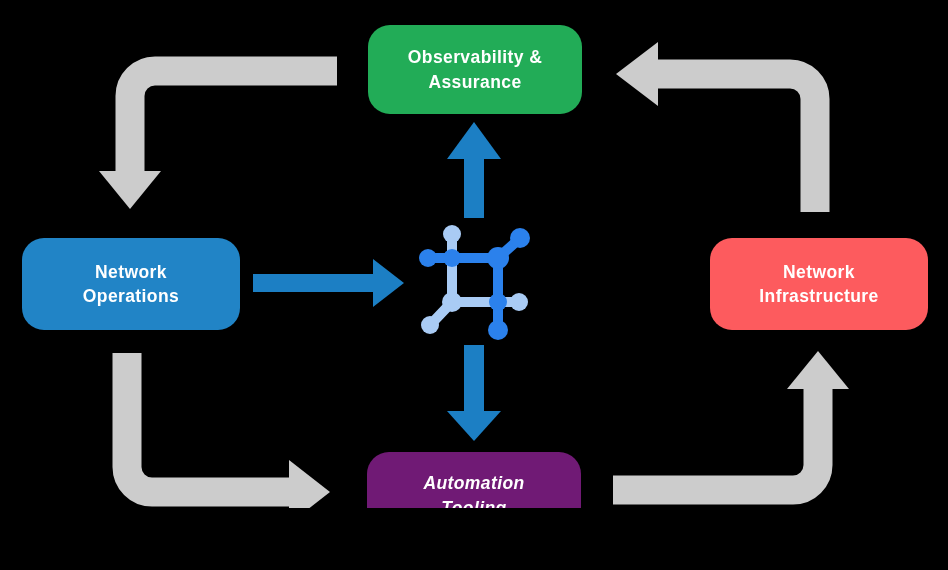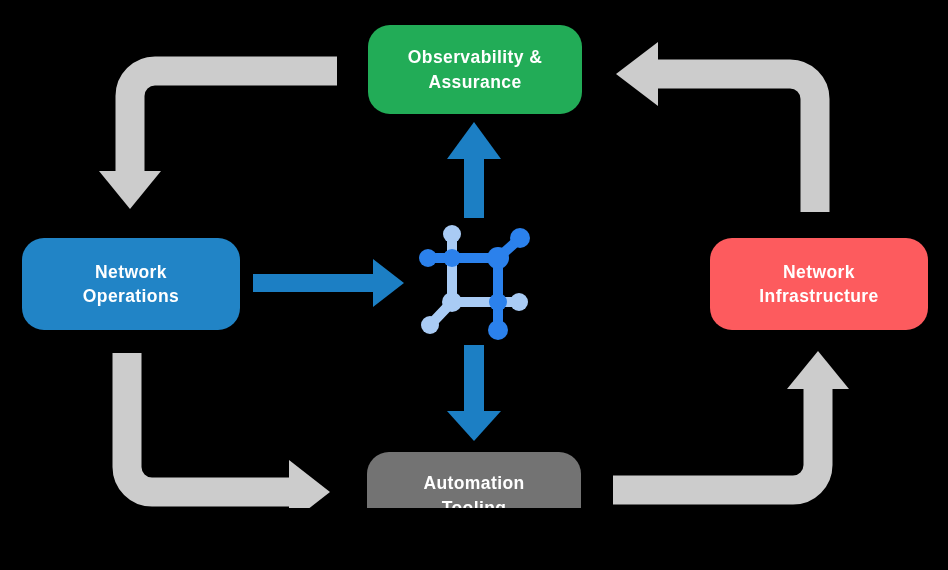--- a/index.html
+++ b/index.html
@@ -109,18 +109,18 @@
   <div class="node node-operations" style="background-color: rgb(33, 132, 198);">
     <span class="node-label">Network
 Operations</span>
   </div>
 
   <div class="node node-infrastructure" style="background-color: rgb(253, 91, 94);">
     <span class="node-label">Network
 Infrastructure</span>
   </div>
 
-  <div class="node node-automation" style="background-color: #737373;">
+  <div class="node node-automation" style="background-color: #701a75; font-style: italic;">
     <span class="node-label">Automation
 Tooling</span>
   </div>
 
 </div>
 
 </body></html>

